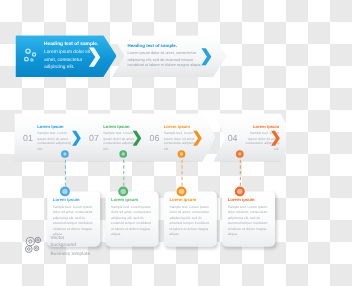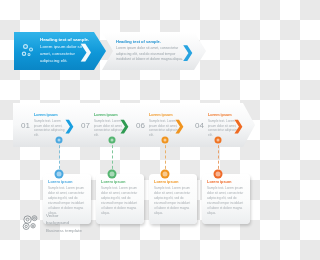--- a/index.html
+++ b/index.html
@@ -148,21 +148,21 @@
       <div class="step-inner">
         <span class="step-num">06</span>
         <div class="step-text">
           <div class="step-head" style="color:#f0941f;">Lorem ipsum</div>
           <div class="step-body">Sample text. Lorem ipsum dolor sit amet, consectetur adipiscing elit.</div>
         </div>
       </div>
       <span class="step-chev" style="color:#f0941f;">❯</span>
     </div>
 
-    <div class="step" style="left:169px;">
+    <div class="step" style="left:181px;text-align:right;">
       <div class="step-inner">
         <span class="step-num">04</span>
         <div class="step-text">
           <div class="step-head" style="color:#ef7322;">Lorem ipsum</div>
           <div class="step-body">Sample text. Lorem ipsum dolor sit amet, consectetur adipiscing elit.</div>
         </div>
       </div>
       <span class="step-chev" style="color:#ef6a22;">❯</span>
     </div>
   </div>

